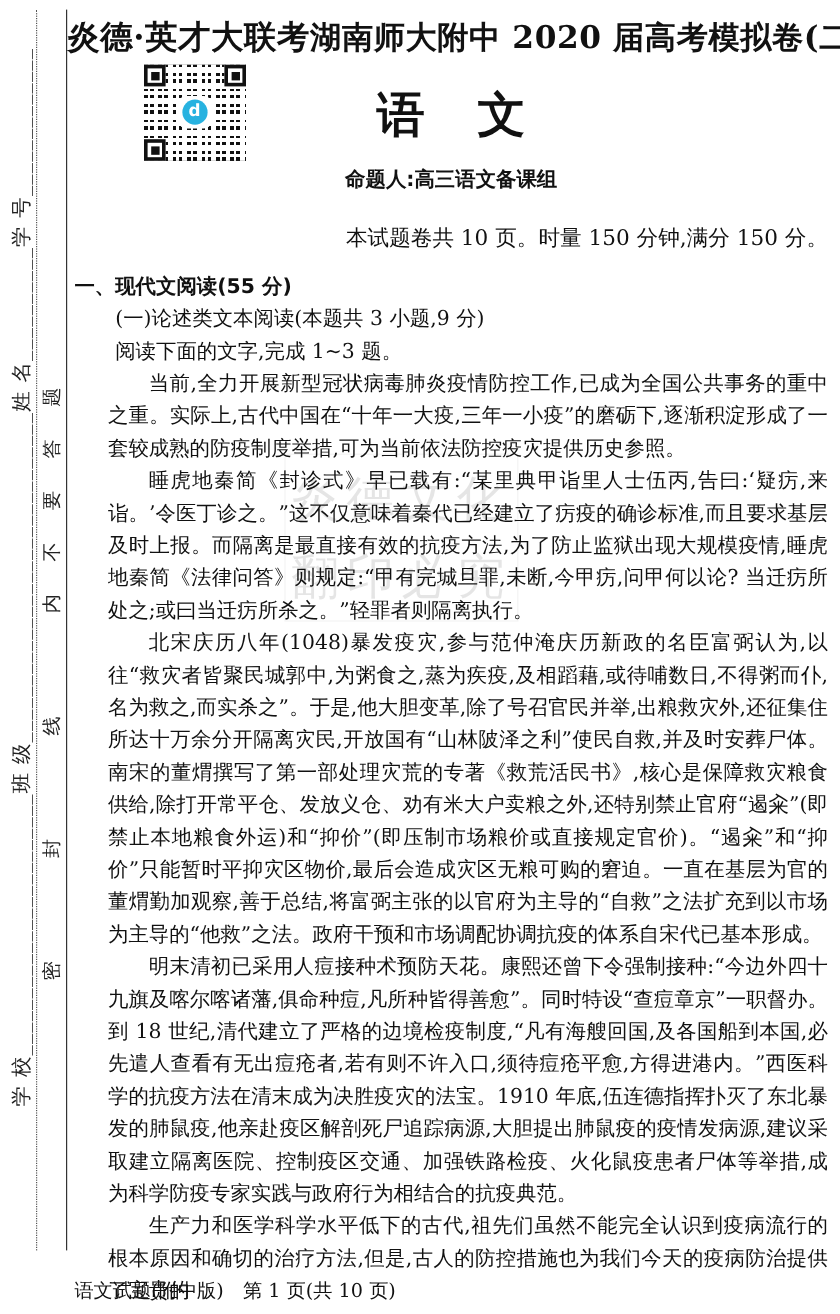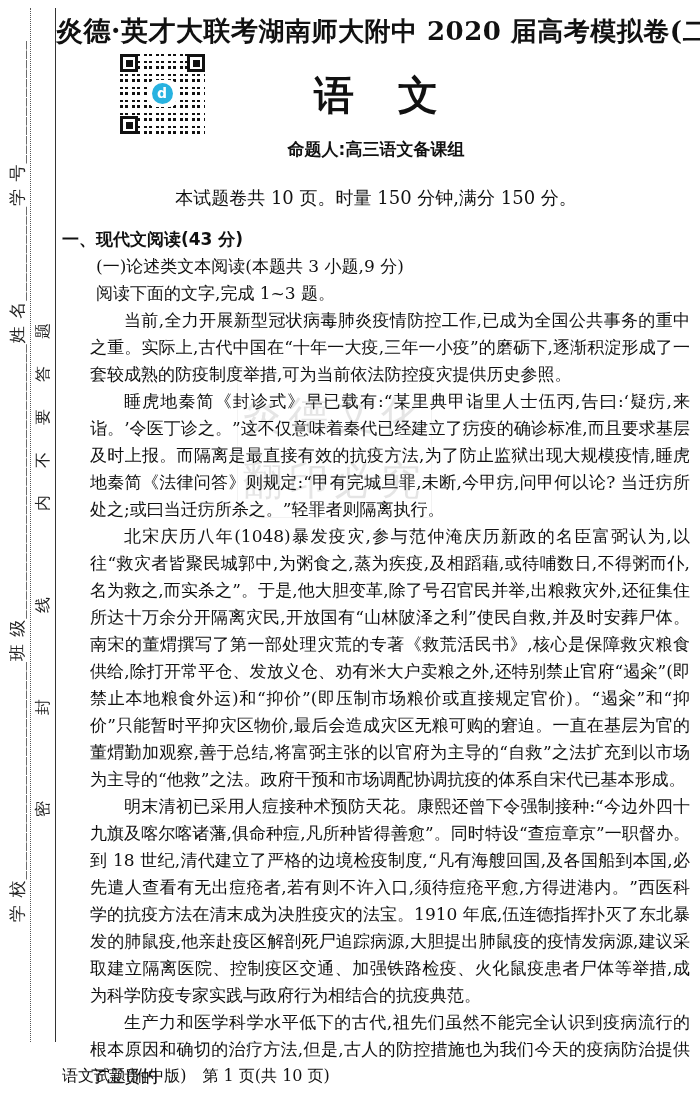--- a/index.html
+++ b/index.html
@@ -47,21 +47,21 @@
   .subject-title { position:absolute; left:62px; top:68px; width:628px;
                    text-align:center; font-size:40px; font-weight:bold;
                    font-family:Liberation Sans, sans-serif; }
   .subject-title span { letter-spacing:44px; margin-right:-44px; }
 
   .setter-line { position:absolute; left:62px; top:138px; width:628px;
                  text-align:center; font-size:17px; font-weight:bold;
                  font-family:"DejaVu Sans","Liberation Sans",sans-serif; }
 
   .exam-info { position:absolute; left:62px; top:186px; width:628px;
-               text-align:center; font-size:18px; }
+               text-align:right; font-size:18px; }
 
   
   .watermark { position:absolute; left:237px; top:378px; width:195px; height:140px;
                z-index:0; color:rgba(0,0,0,0.10); border:1px solid rgba(0,0,0,0.05);
                font-size:40px; letter-spacing:6px; text-align:center;
                display:flex; flex-direction:column; justify-content:space-evenly; }
 
   
   .main { position:absolute; left:62px; top:226px; width:628px; z-index:1;
           font-size:17px; line-height:27px; }
@@ -99,21 +99,21 @@
 <div class="setter-line">命题人:高三语文备课组</div>
 
 <div class="exam-info">本试题卷共 10 页。时量 150 分钟,满分 150 分。</div>
 
 <div class="watermark">
   <div>炎德文化</div>
   <div>翻印必究</div>
 </div>
 
 <div class="main">
-  <div class="section-heading">一、现代文阅读(43 分)</div>
+  <div class="section-heading">一、现代文阅读(55 分)</div>
   <div class="indent1">(一)论述类文本阅读(本题共 3 小题,9 分)</div>
   <div class="indent1">阅读下面的文字,完成 1~3 题。</div>
   <p class="body-par">当前,全力开展新型冠状病毒肺炎疫情防控工作,已成为全国公共事务的重中之重。实际上,古代中国在“十年一大疫,三年一小疫”的磨砺下,逐渐积淀形成了一套较成熟的防疫制度举措,可为当前依法防控疫灾提供历史参照。</p>
   <p class="body-par">睡虎地秦简《封诊式》早已载有:“某里典甲诣里人士伍丙,告曰:‘疑疠,来诣。’令医丁诊之。”这不仅意味着秦代已经建立了疠疫的确诊标准,而且要求基层及时上报。而隔离是最直接有效的抗疫方法,为了防止监狱出现大规模疫情,睡虎地秦简《法律问答》则规定:“甲有完城旦罪,未断,今甲疠,问甲何以论? 当迁疠所处之;或曰当迁疠所杀之。”轻罪者则隔离执行。</p>
   <p class="body-par">北宋庆历八年(1048)暴发疫灾,参与范仲淹庆历新政的名臣富弼认为,以往“救灾者皆聚民城郭中,为粥食之,蒸为疾疫,及相蹈藉,或待哺数日,不得粥而仆,名为救之,而实杀之”。于是,他大胆变革,除了号召官民并举,出粮救灾外,还征集住所达十万余分开隔离灾民,开放国有“山林陂泽之利”使民自救,并及时安葬尸体。南宋的董煟撰写了第一部处理灾荒的专著《救荒活民书》,核心是保障救灾粮食供给,除打开常平仓、发放义仓、劝有米大户卖粮之外,还特别禁止官府“遏籴”(即禁止本地粮食外运)和“抑价”(即压制市场粮价或直接规定官价)。“遏籴”和“抑价”只能暂时平抑灾区物价,最后会造成灾区无粮可购的窘迫。一直在基层为官的董煟勤加观察,善于总结,将富弼主张的以官府为主导的“自救”之法扩充到以市场为主导的“他救”之法。政府干预和市场调配协调抗疫的体系自宋代已基本形成。</p>
   <p class="body-par">明末清初已采用人痘接种术预防天花。康熙还曾下令强制接种:“今边外四十九旗及喀尔喀诸藩,俱命种痘,凡所种皆得善愈”。同时特设“查痘章京”一职督办。到 18 世纪,清代建立了严格的边境检疫制度,“凡有海艘回国,及各国船到本国,必先遣人查看有无出痘疮者,若有则不许入口,须待痘疮平愈,方得进港内。”西医科学的抗疫方法在清末成为决胜疫灾的法宝。1910 年底,伍连德指挥扑灭了东北暴发的肺鼠疫,他亲赴疫区解剖死尸追踪病源,大胆提出肺鼠疫的疫情发病源,建议采取建立隔离医院、控制疫区交通、加强铁路检疫、火化鼠疫患者尸体等举措,成为科学防疫专家实践与政府行为相结合的抗疫典范。</p>
   <p class="body-par">生产力和医学科学水平低下的古代,祖先们虽然不能完全认识到疫病流行的根本原因和确切的治疗方法,但是,古人的防控措施也为我们今天的疫病防治提供了宝贵的</p>
 </div>
 
 <div class="footer">语文试题(附中版)　第 1 页(共 10 页)</div>

